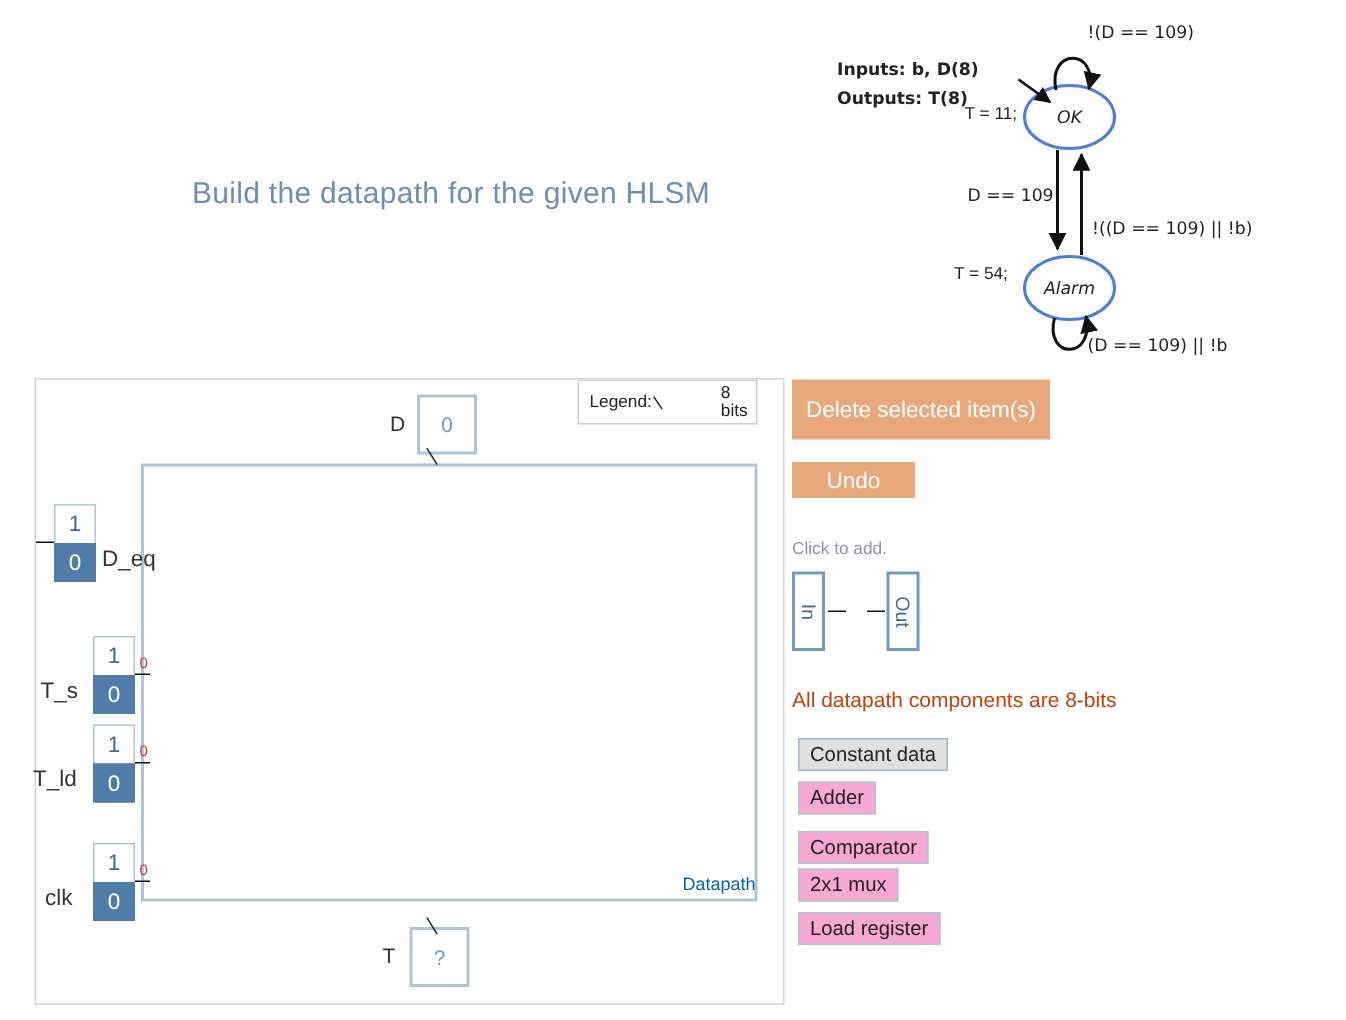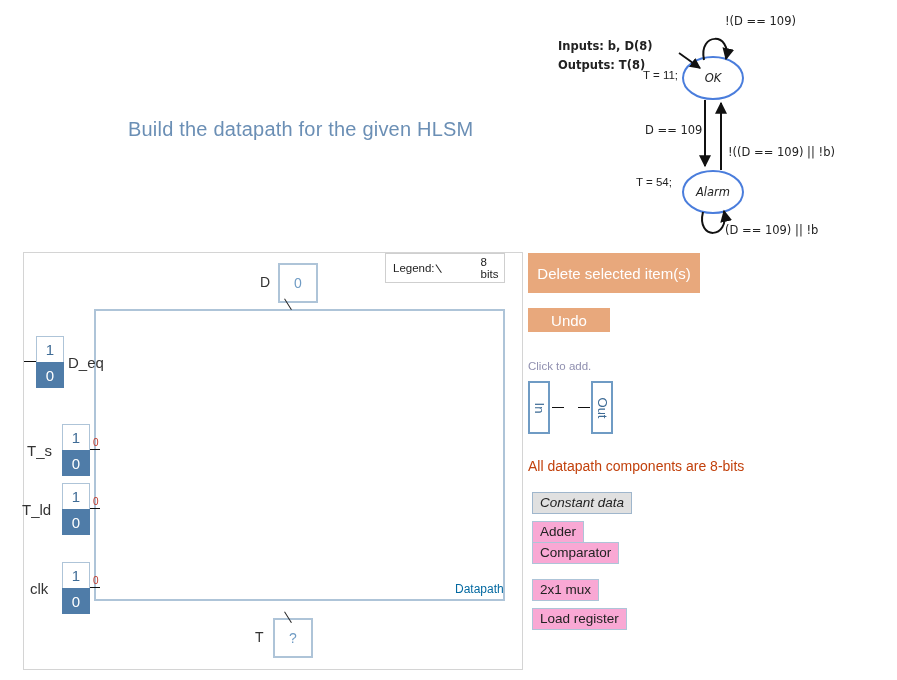--- a/index.html
+++ b/index.html
@@ -78,21 +78,21 @@
   
   .toggle{position:absolute;width:28px;}
   .toggle .tgl-cell{
     width:28px;height:26px;box-sizing:border-box;
     display:flex;align-items:center;justify-content:center;
     font-size:15px;
   }
   .toggle .tgl-top{border:1px solid #aec4d8;border-bottom:none;background:#fff;color:#3f6c96;}
   .toggle .tgl-bot{background:#4f7ca8;color:#fff;border:1px solid #4f7ca8;}
   .toggle .tgl-name{
-    position:absolute;font-size:15px;color:#333;white-space:nowrap;top:18px;
+    position:absolute;font-size:15px;color:#333;white-space:nowrap;top:28px;
   }
   .toggle .tgl-val{
     position:absolute;font-size:10px;color:#c0392b;left:31px;top:13px;
   }
   .wire-stub{position:absolute;height:1.4px;background:#111;}
 
   #tg-Deq{left:36px;top:336px;}
   #tg-Deq .tgl-name{left:32px;}
   #tg-Deq .wire-stub{left:-12px;top:25px;width:12px;}
   #tg-Ts{left:62px;top:424px;}
@@ -245,17 +245,17 @@
   </div>
   <span class="io-wire" style="left:24px;width:12px;"></span>
   <span class="io-wire" style="left:50px;width:12px;"></span>
   <div class="io-box" id="io-out">
     <span>Out</span>
   </div>
 </div>
 
 <div class="abs" id="components-note">All datapath components are 8-bits</div>
 
-<button class="comp-btn selected" style="top:492px;font-style:italic;">Constant data</button>
+<button class="comp-btn selected" style="top:492px;">Constant data</button>
 <button class="comp-btn" style="top:521px;">Adder</button>
-<button class="comp-btn" style="top:542px;">Comparator</button>
+<button class="comp-btn" style="top:554px;">Comparator</button>
 <button class="comp-btn" style="top:579px;">2x1 mux</button>
 <button class="comp-btn" style="top:608px;">Load register</button>
 
 </body></html>

